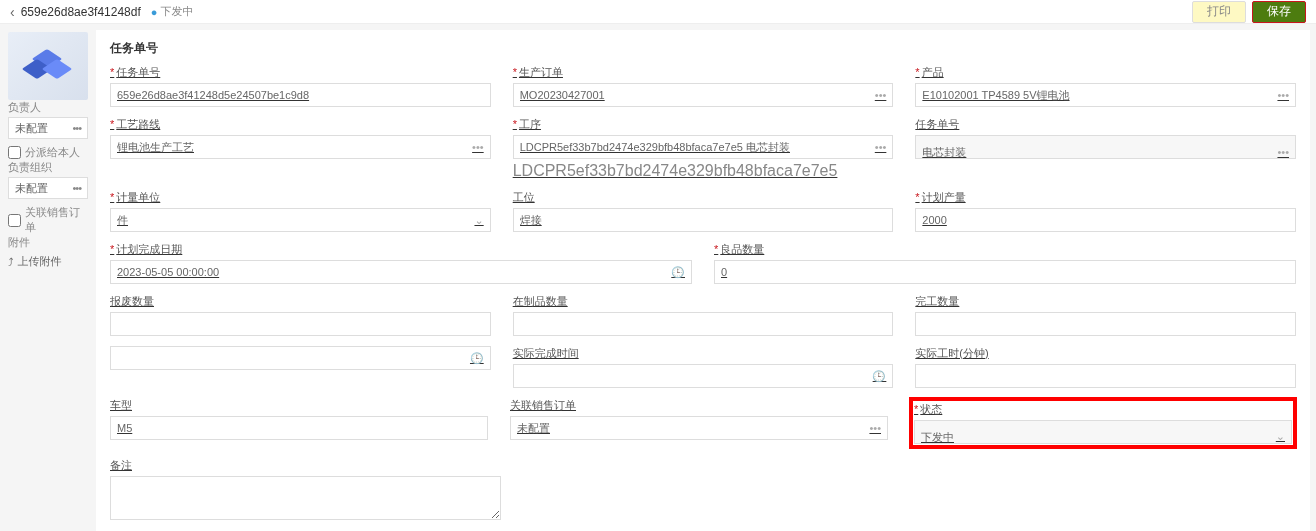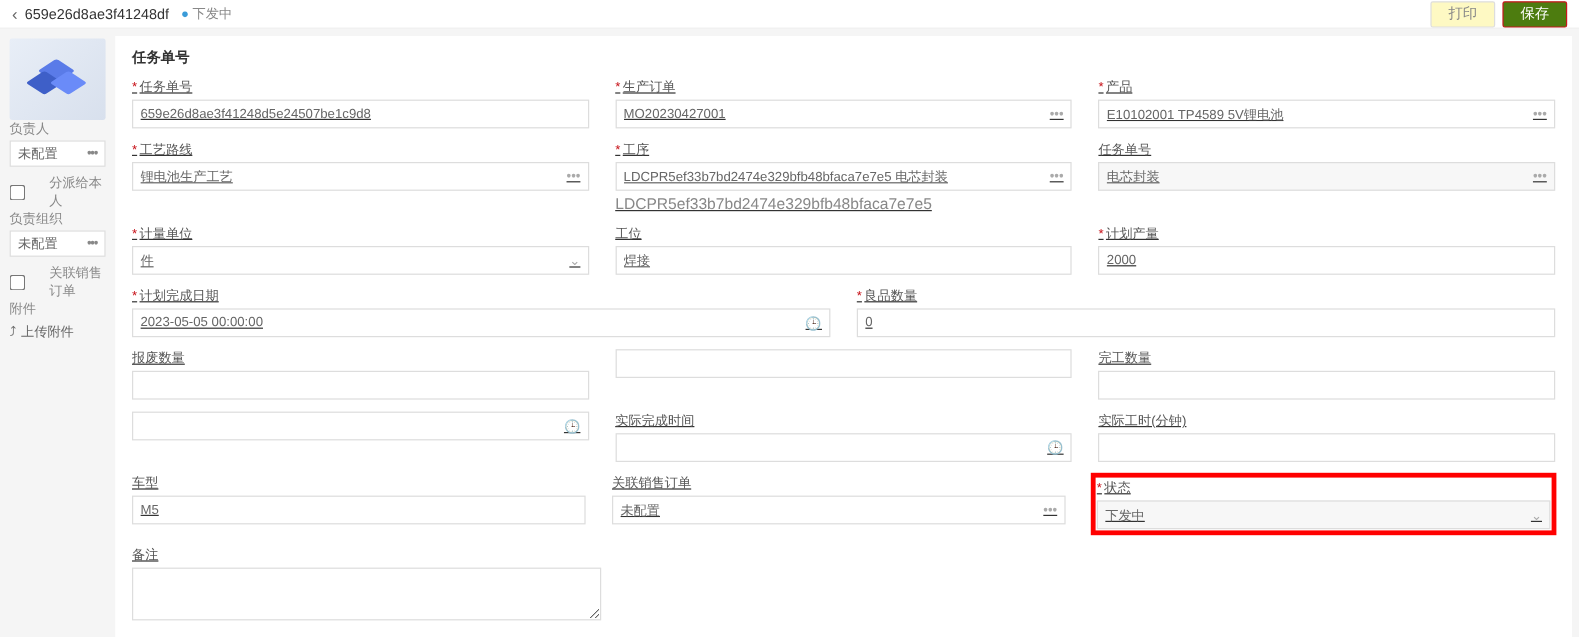--- a/index.html
+++ b/index.html
@@ -16,37 +16,37 @@
 .sidebar { width: 96px; padding: 8px; }
 .thumb { width: 80px; height: 68px; background: linear-gradient(135deg,#e8eef7,#d8e0ed); display: flex; align-items: center; justify-content: center; border-radius: 2px; }
 .cube { width: 40px; height: 36px; position: relative; }
 .cube .b { position: absolute; width: 18px; height: 18px; background: #4a6bd8; transform: rotate(45deg) skew(-12deg,-12deg); border-radius: 2px; }
 .cube .b.a1 { top: 2px; left: 10px; background: #5a7be8; }
 .cube .b.a2 { top: 12px; left: 0; background: #3e5fc8; }
 .cube .b.a3 { top: 12px; left: 20px; background: #6a8bf8; }
 .side-label { font-size: 11px; color: #888; }
 .side-val { display: flex; align-items: center; height: 22px; border: 1px solid #ddd; background: #fff; padding: 0 6px; margin-top: 2px; font-size: 11px; color: #666; }
 .side-val .dots { margin-left: auto; color: #888; letter-spacing: -1px; }
-.side-chk { display: flex; align-items: center; margin-top: 6px; font-size: 11px; color: #888; gap: 20px; }
+.side-chk { display: flex; align-items: center; margin-top: 6px; font-size: 11px; color: #888; gap: 4px; }
 .side-chk input { margin: 0; }
 .upload { display: flex; align-items: center; gap: 4px; font-size: 11px; color: #666; margin-top: 4px; cursor: pointer; }
 
 .main { flex: 1; background: #fff; margin: 6px 6px 6px 0; padding: 10px 14px; min-height: 500px; }
 .sect-title { font-size: 12px; font-weight: 600; margin-bottom: 8px; }
 .form-row { display: flex; gap: 22px; margin-bottom: 10px; text-decoration: underline; }
 .form-col { flex: 1; display: flex; flex-direction: column; }
 .form-col.highlight { position: relative; padding: 4px; }
 .form-col.highlight::before { content: ""; position: absolute; inset: -1px; border: 4px solid #ff0000; pointer-events: none; }
 .lbl { font-size: 11px; color: #555; margin-bottom: 3px; }
 .lbl .req { color: #c8161d; margin-right: 2px; }
 .inp { height: 24px; border: 1px solid #ddd; background: #fff; padding: 0 6px; font-size: 11px; color: #666; display: flex; align-items: center; }
 .inp input, .inp select { border: 0; outline: 0; flex: 1; font-size: 11px; color: #666; background: transparent; }
 .inp .suffix { color: #aaa; font-size: 11px; margin-left: auto; }
-.inp.disabled { background: #f7f7f7; color: #aaa; }
-.hint { font-size: 13px; color: #888; margin-top: 3px; }
+.inp.disabled { background: #f7f7f7; color: #aaa; align-items: flex-end; }
+.hint { font-size: 16px; color: #888; margin-top: 3px; }
 .textarea { height: 44px; border: 1px solid #ddd; background: #fff; resize: both; overflow: auto; }
 </style>
 </head>
 <body>
 
 <div class="topbar">
   <span class="back">‹</span>
   <span class="title">659e26d8ae3f41248df</span>
   <span class="badge" style="color:#3a9bd8;margin-right:3px;">●</span>
   <span class="badge">下发中</span>
@@ -179,20 +179,21 @@
     </div>
 
     <div class="form-row">
       <div class="form-col">
         <div class="lbl"><span>报废数量</span></div>
         <div class="inp">
             <input value="" style="">
           </div>
       </div>
       <div class="form-col">
+        <div class="lbl"><span>在制品数量</span></div>
         <div class="inp">
             <input value="" style="">
           </div>
       </div>
       <div class="form-col">
         <div class="lbl"><span>完工数量</span></div>
         <div class="inp">
             <input value="" style="">
           </div>
       </div>

